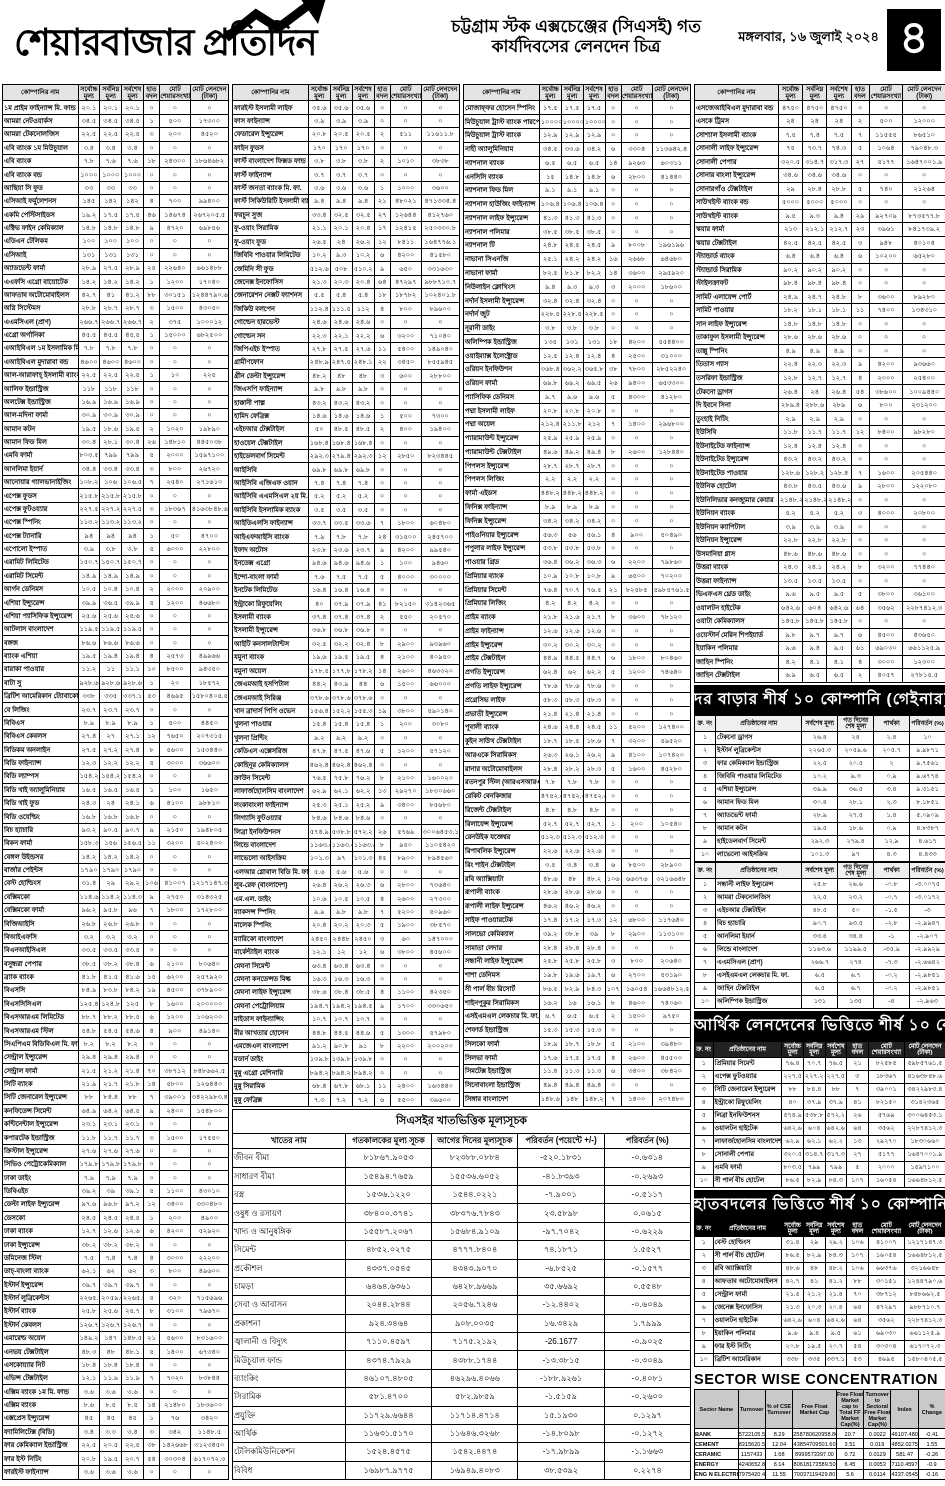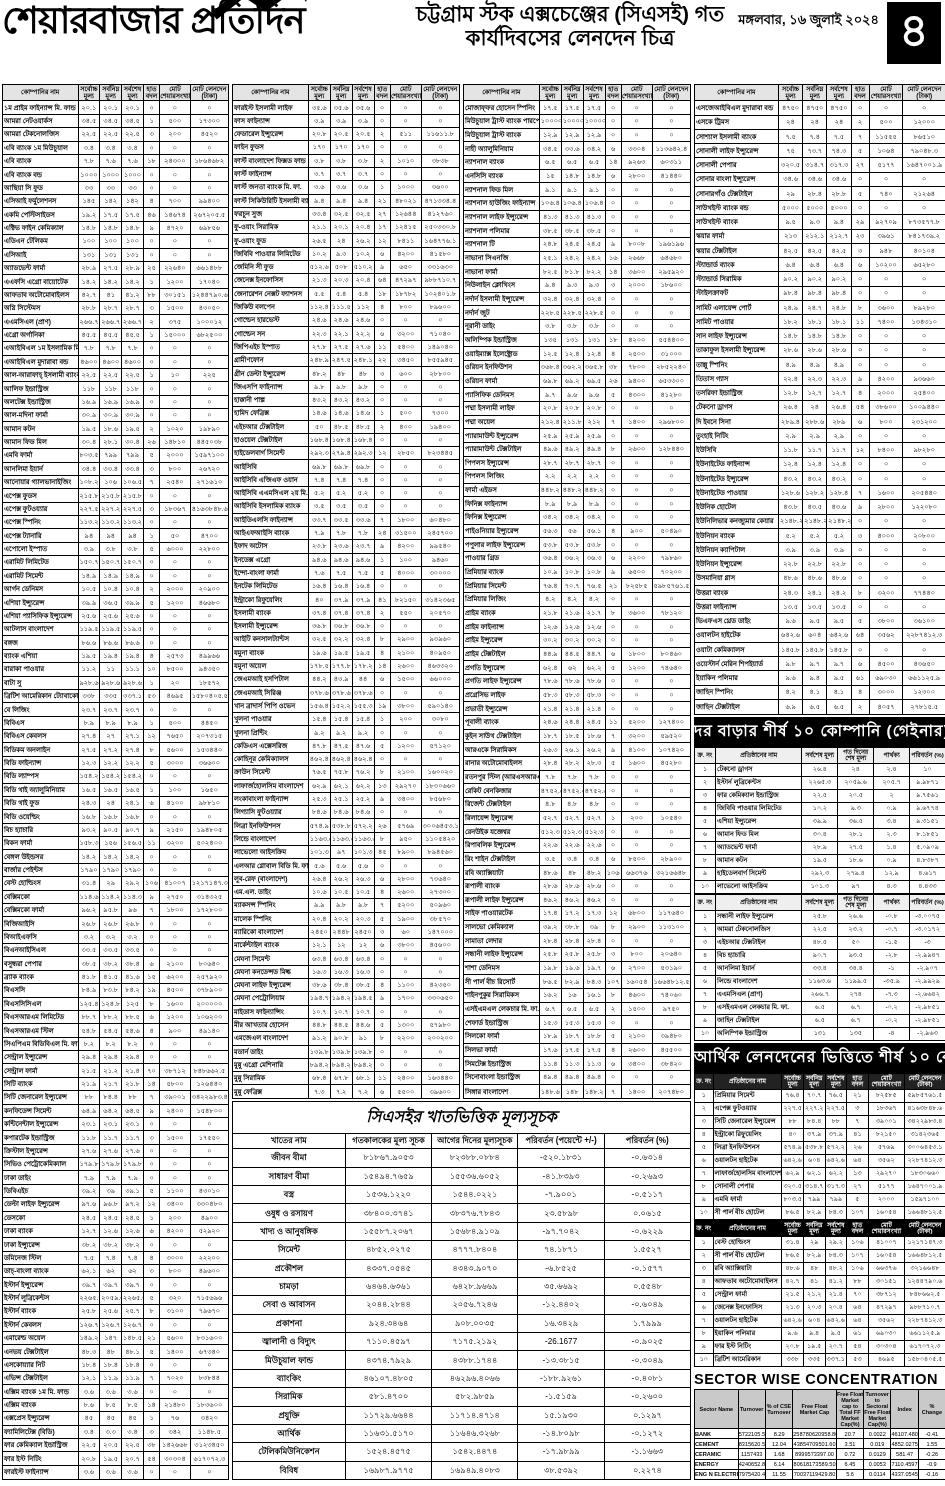--- a/index.html
+++ b/index.html
@@ -1,23 +1,23 @@
 <!DOCTYPE html>
 <html><head>
 <meta charset="utf-8">
 <style>
   html,body{margin:0;padding:0;background:#fff;}
   .page{position:relative;width:945px;height:1486px;background:#fff;overflow:hidden;
         font-family:"Liberation Sans","DejaVu Sans",sans-serif;color:#000;}
   
-  .masthead{display:flex;align-items:flex-start;height:84px;padding:2px 4px 2px 2px;box-sizing:border-box;}
+  .masthead{display:flex;align-items:center;height:84px;padding:2px 4px 2px 14px;box-sizing:border-box;}
   .logo-wrap{position:relative;width:400px;}
   .logo-text{font-size:37px;font-weight:bold;letter-spacing:-1px;line-height:1;white-space:nowrap;}
   .logo-arrow{position:absolute;top:-26px;left:208px;}
-  .head-title{flex:1;text-align:center;font-size:21px;font-weight:bold;padding:0 4px 10px 4px;line-height:1.15;}
+  .head-title{flex:1;text-align:center;font-size:17px;font-weight:bold;padding:0 4px 10px 4px;line-height:1.15;}
   .head-date{font-size:13px;font-weight:bold;white-space:nowrap;padding:0 8px 18px 0;margin-top:8px;}
   .page-num{width:54px;height:62px;background:#000;color:#fff;font-size:46px;font-weight:bold;
             display:flex;align-items:center;justify-content:center;margin-bottom:4px;}
   
   .main{display:grid;grid-template-columns:227px 228px 228px 252px;grid-template-rows:1fr auto;
         column-gap:3px;padding:0 2px;height:1396px;box-sizing:border-box;}
   #col1{grid-column:1;grid-row:1/3;}
   #col2{grid-column:2;grid-row:1;}
   #col3{grid-column:3;grid-row:1;}
   #col4{grid-column:4;grid-row:1/3;display:flex;flex-direction:column;}
@@ -42,24 +42,24 @@
   .mini th{background:#efefef;font-weight:bold;white-space:normal;line-height:1.05;padding:1px 0;font-size:6.2px;}
   .mini td{text-align:center;padding:0.5px 1px;}
   .mini td:nth-child(2){text-align:left;font-weight:bold;}
   .g6 th:nth-child(1){width:8%;} .g6 th:nth-child(2){width:34%;}
   .g8 th:nth-child(1){width:7%;} .g8 th:nth-child(2){width:27%;}
   .g8 th:nth-child(7){width:14%;} .g8 th:nth-child(8){width:16%;}
   .dark th{background:#222;color:#fff;}
   .trades-head th{background:#000;color:#fff;}
   
   .sidx{font-size:8.2px;}
-  .sidx-title{border:1px solid #000;border-bottom:none;text-align:center;font-weight:bold;font-size:16px;padding:2px 0;font-style:italic;}
+  .sidx-title{border:1px solid #000;border-bottom:none;text-align:center;font-weight:bold;font-size:11px;padding:2px 0;}
   .sidx th{font-weight:bold;font-size:8.2px;white-space:normal;padding:2px 1px;line-height:1.2;}
   .sidx td{text-align:center;padding:2.2px 1px;}
-  .sidx td:first-child{text-align:center;font-weight:bold;}
+  .sidx td:first-child{text-align:left;font-weight:normal;}
   .sidx th:nth-child(1){width:24%;}
   
   .conc-title{text-align:left;font-weight:bold;font-size:14.5px;padding:4px 0 2px 0;letter-spacing:0.5px;}
   .conc{font-size:5.6px;}
   .conc th{background:#c9c9c9;font-weight:bold;white-space:normal;line-height:1.1;padding:1px 0;font-size:5.5px;}
   .conc td{text-align:center;padding:1.6px 0;}
   .conc td:first-child{text-align:left;font-weight:bold;}
   .conc th:nth-child(1){width:17%;} .conc th:nth-child(4){width:17%;}
 </style>
 </head>
@@ -3103,20 +3103,21 @@
               <td>৮৬.৫</td>
               <td>৮২.৯</td>
               <td>৮৪.৩</td>
               <td>১০৭</td>
               <td>১৬০৫৪</td>
               <td>১৬৬৪৮১২.৫</td>
             </tr>
           </tbody>
       </table>
 
+      <div class="banner">হাতবদলের ভিত্তিতে শীর্ষ ১০ কোম্পানি</div>
       <table class="mini g8 trades-head">
         <thead>
             <tr>
               <th>ক্র. নং</th>
               <th>প্রতিষ্ঠানের নাম</th>
               <th>সর্বোচ্চ মূল্য</th>
               <th>সর্বনিম্ন মূল্য</th>
               <th>সর্বশেষ মূল্য</th>
               <th>হাত বদল</th>
               <th>মোট শেয়ারসংখ্যা</th>

